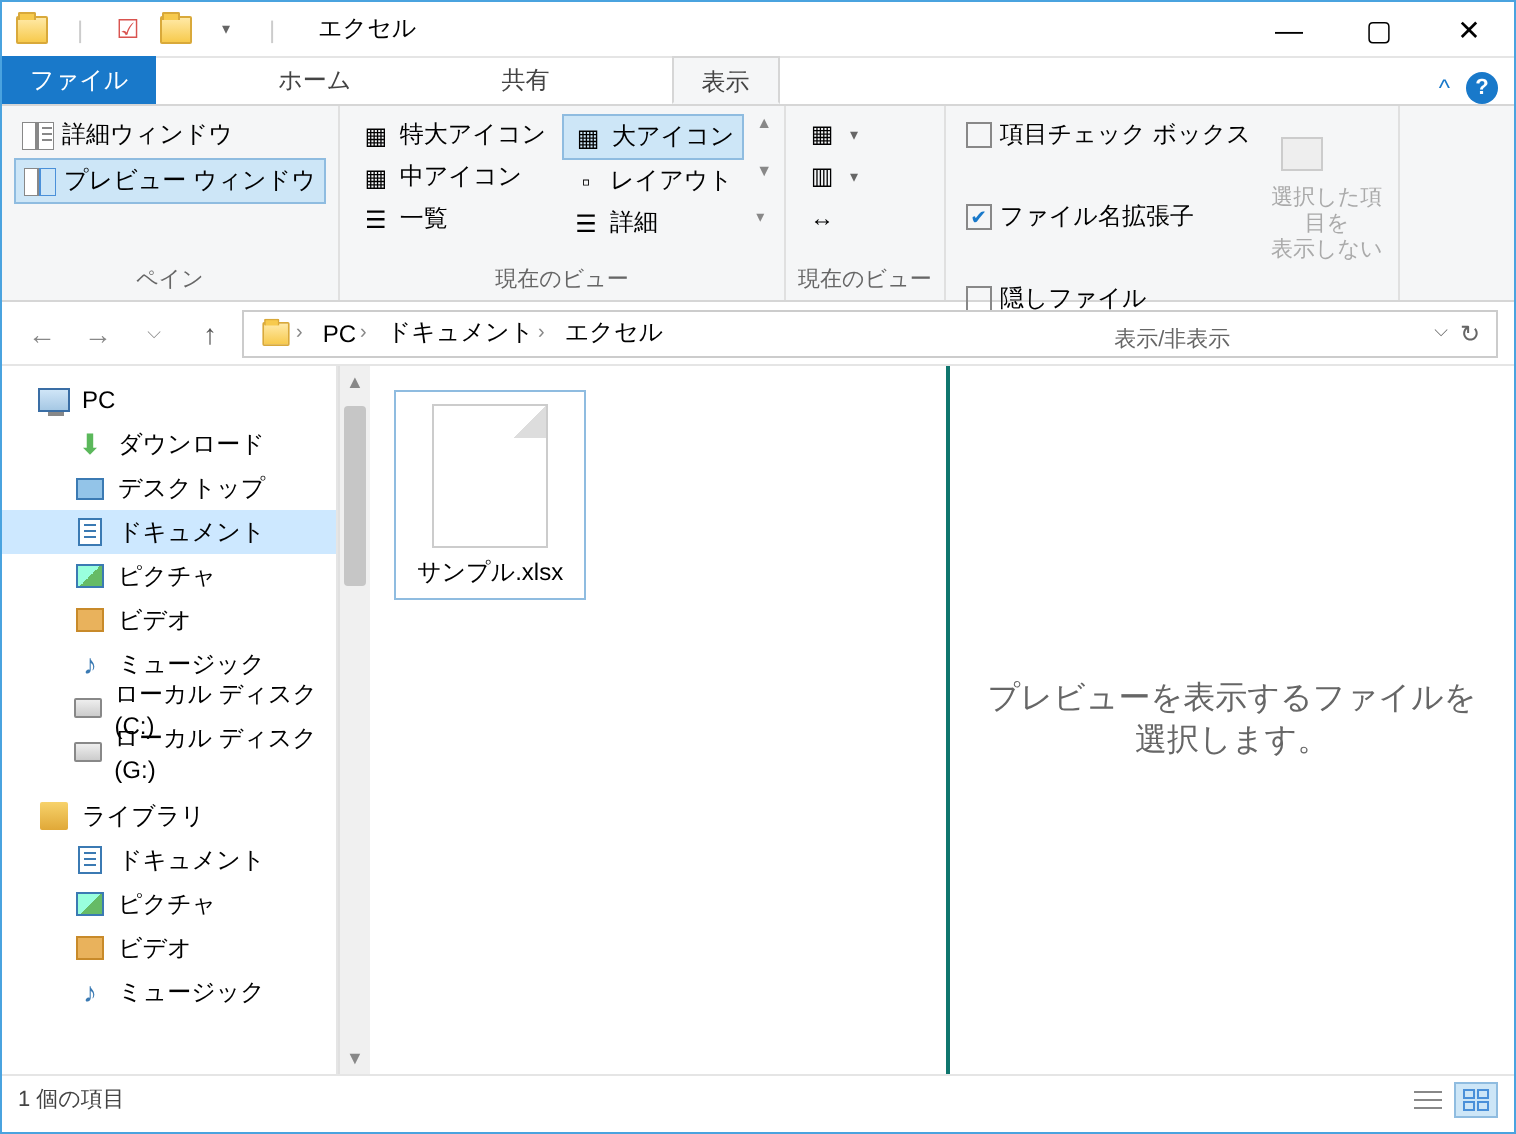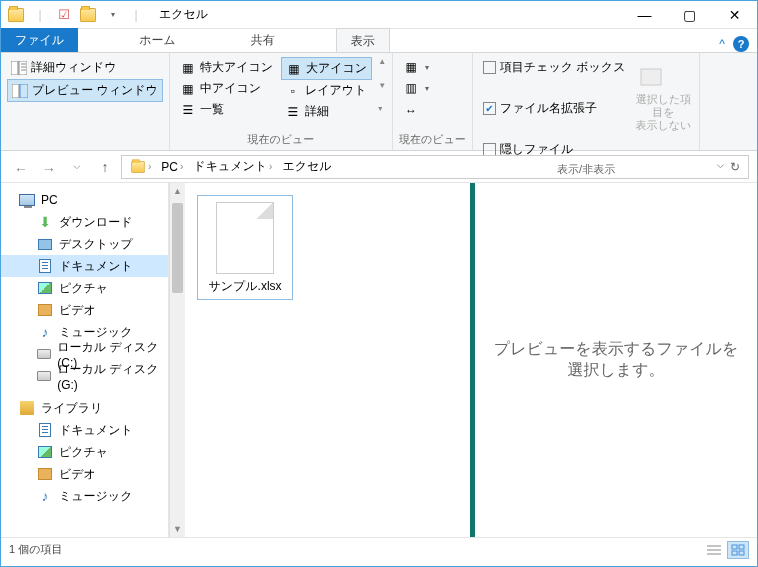--- a/index.html
+++ b/index.html
@@ -63,21 +63,21 @@
 .doc-icon { width:12px; height:14px; border:1px solid #3b7ab3; background:#fff; position:relative; }
 .doc-icon::before { content:""; position:absolute; top:2px; left:2px; right:2px; height:1px; background:#3b7ab3; box-shadow:0 3px 0 #3b7ab3, 0 6px 0 #3b7ab3; }
 .pic-icon { width:14px; height:12px; border:1px solid #3b7ab3; background:linear-gradient(135deg,#9fd 50%,#6b6 50%); }
 .vid-icon { width:14px; height:12px; border:1px solid #c88a2a; background:#e9b25c; }
 .mus-icon { color:#3b7ab3; font-size:14px; }
 .disk-icon { width:14px; height:10px; border:1px solid #888; background:linear-gradient(#eee,#ccc); border-radius:1px; }
 .lib-icon { width:14px; height:14px; background:linear-gradient(#f7d26b,#e0a838); border-radius:1px; }
 .desk-icon { width:14px; height:11px; border:1px solid #3b7ab3; background:#93c4e8; }
 
 .filepane { flex: 1; display: flex; }
-.files { width: 290px; padding: 12px; border-right: 5px solid #0f766e; }
+.files { width: 290px; padding: 12px; border-right: 2px solid #0f766e; }
 .file-tile { width: 96px; border: 1px solid #8fbce0; padding: 6px 4px 4px; display: flex; flex-direction: column; align-items: center; gap: 4px; }
 .file-thumb { width: 58px; height: 72px; border: 1px solid #ccc; background: #fff; position: relative; }
 .file-thumb::before { content: ""; position: absolute; top: 0; right: 0; width: 16px; height: 16px; background: linear-gradient(135deg, transparent 49%, #ddd 50%); }
 .file-label { font-size: 12px; text-align: center; }
 .preview { flex: 1; display: flex; align-items: center; justify-content: center; color: #666; font-size: 16px; padding: 0 12px; text-align: center; }
 
 
 .status { height: 24px; border-top: 1px solid #e5e5e5; display: flex; align-items: center; padding: 0 8px; font-size: 11px; color: #444; }
 .status .views { margin-left: auto; display: flex; gap: 2px; }
 .viewbtn { width: 22px; height: 18px; border: 1px solid transparent; display: flex; align-items: center; justify-content: center; }
@@ -146,20 +146,21 @@
           <span class="ricon">
               <svg width="16" height="14">
                 <rect x="0" y="0" width="7" height="14" fill="#fff" stroke="#888"></rect>
                 <rect x="8" y="0" width="8" height="14" fill="#cde6f7" stroke="#4a90d9"></rect>
               </svg>
             </span>
           <span>プレビュー ウィンドウ</span>
         </div>
       </div>
     </div>
+    <div class="rgroup-label">ペイン</div>
   </div>
 
   <div class="rgroup">
     <div class="rgroup-body" style="align-items:flex-start;">
       <div class="rcol" style="gap:0;">
         <div class="rbtn">
             <span class="ricon">▦</span>
             <span>特大アイコン</span>
           </div>
         <div class="rbtn">

